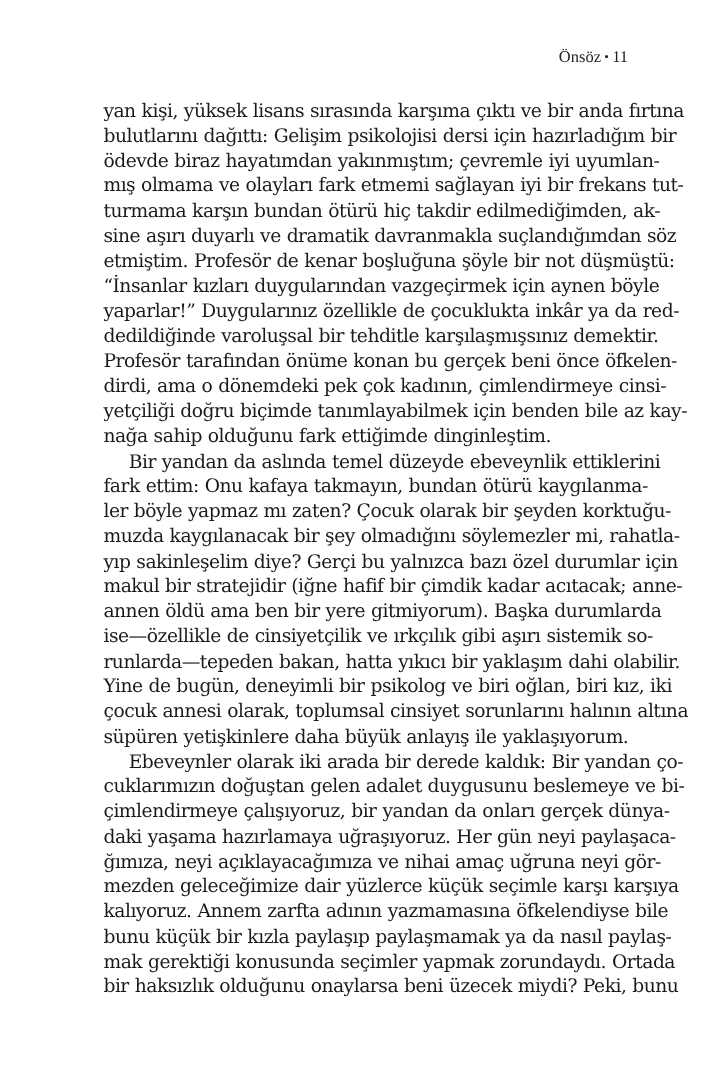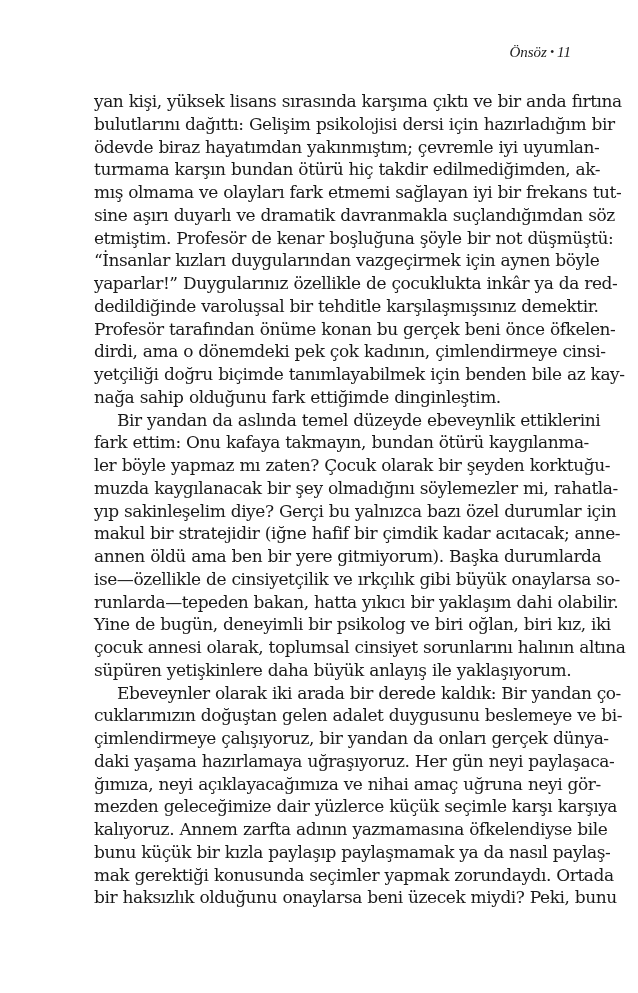--- a/index.html
+++ b/index.html
@@ -1,19 +1,19 @@
 <!DOCTYPE html>
 <html><head>
 <meta charset="utf-8">
 <style>
   html, body { margin: 0; padding: 0; background: #ffffff; }
   body { width: 638px; height: 993px; position: relative; overflow: hidden; color: #1a1a1a; }
   .header {
     position: absolute; top: 44px; right: 67px;
-    font-family: "Liberation Serif", serif; font-size: 15px; color: #222; font-style: italic;
+    font-family: "Liberation Serif", serif; font-size: 15px; color: #222;
   }
   .header .bullet { margin: 0 3px; font-size: 12px; vertical-align: 1px; }
   .body-text {
     position: absolute; top: 90px; left: 94px; width: 476px;
     font-family: "DejaVu Serif", serif; font-size: 17px; line-height: 22.75px;
     text-align: justify; letter-spacing: -0.45px; word-spacing: 0.4px;
   }
   .line { display: block; text-align: justify; text-align-last: justify; white-space: nowrap; height: 22.75px; }
   .line.last { text-align-last: left; }
   .line.indent { text-indent: 23px; }
@@ -22,39 +22,39 @@
 <body>
 
 <div class="header">
   <span>Önsöz</span><span class="bullet">•</span><span>11</span>
 </div>
 
 <div class="body-text" id="body-text">
     <span class="line">yan kişi, yüksek lisans sırasında karşıma çıktı ve bir anda fırtına</span>
     <span class="line">bulutlarını dağıttı: Gelişim psikolojisi dersi için hazırladığım bir</span>
     <span class="line">ödevde biraz hayatımdan yakınmıştım; çevremle iyi uyumlan-</span>
+    <span class="line">mış olmama ve olayları fark etmemi sağlayan iyi bir frekans tut-</span>
     <span class="line">turmama karşın bundan ötürü hiç takdir edilmediğimden, ak-</span>
-    <span class="line">mış olmama ve olayları fark etmemi sağlayan iyi bir frekans tut-</span>
     <span class="line">sine aşırı duyarlı ve dramatik davranmakla suçlandığımdan söz</span>
     <span class="line">etmiştim. Profesör de kenar boşluğuna şöyle bir not düşmüştü:</span>
     <span class="line">“İnsanlar kızları duygularından vazgeçirmek için aynen böyle</span>
     <span class="line">yaparlar!” Duygularınız özellikle de çocuklukta inkâr ya da red-</span>
     <span class="line">dedildiğinde varoluşsal bir tehditle karşılaşmışsınız demektir.</span>
     <span class="line">Profesör tarafından önüme konan bu gerçek beni önce öfkelen-</span>
     <span class="line">dirdi, ama o dönemdeki pek çok kadının, çimlendirmeye cinsi-</span>
     <span class="line">yetçiliği doğru biçimde tanımlayabilmek için benden bile az kay-</span>
     <span class="line last">nağa sahip olduğunu fark ettiğimde dinginleştim.</span>
     <span class="line indent">Bir yandan da aslında temel düzeyde ebeveynlik ettiklerini</span>
     <span class="line">fark ettim: Onu kafaya takmayın, bundan ötürü kaygılanma-</span>
     <span class="line">ler böyle yapmaz mı zaten? Çocuk olarak bir şeyden korktuğu-</span>
     <span class="line">muzda kaygılanacak bir şey olmadığını söylemezler mi, rahatla-</span>
     <span class="line">yıp sakinleşelim diye? Gerçi bu yalnızca bazı özel durumlar için</span>
     <span class="line">makul bir stratejidir (iğne hafif bir çimdik kadar acıtacak; anne-</span>
     <span class="line">annen öldü ama ben bir yere gitmiyorum). Başka durumlarda</span>
-    <span class="line">ise—özellikle de cinsiyetçilik ve ırkçılık gibi büyük onaylarsa so-</span>
+    <span class="line">ise—özellikle de cinsiyetçilik ve ırkçılık gibi aşırı sistemik so-</span>
     <span class="line">runlarda—tepeden bakan, hatta yıkıcı bir yaklaşım dahi olabilir.</span>
     <span class="line">Yine de bugün, deneyimli bir psikolog ve biri oğlan, biri kız, iki</span>
     <span class="line">çocuk annesi olarak, toplumsal cinsiyet sorunlarını halının altına</span>
     <span class="line last">süpüren yetişkinlere daha büyük anlayış ile yaklaşıyorum.</span>
     <span class="line indent">Ebeveynler olarak iki arada bir derede kaldık: Bir yandan ço-</span>
     <span class="line">cuklarımızın doğuştan gelen adalet duygusunu beslemeye ve bi-</span>
     <span class="line">çimlendirmeye çalışıyoruz, bir yandan da onları gerçek dünya-</span>
     <span class="line">daki yaşama hazırlamaya uğraşıyoruz. Her gün neyi paylaşaca-</span>
     <span class="line">ğımıza, neyi açıklayacağımıza ve nihai amaç uğruna neyi gör-</span>
     <span class="line">mezden geleceğimize dair yüzlerce küçük seçimle karşı karşıya</span>

